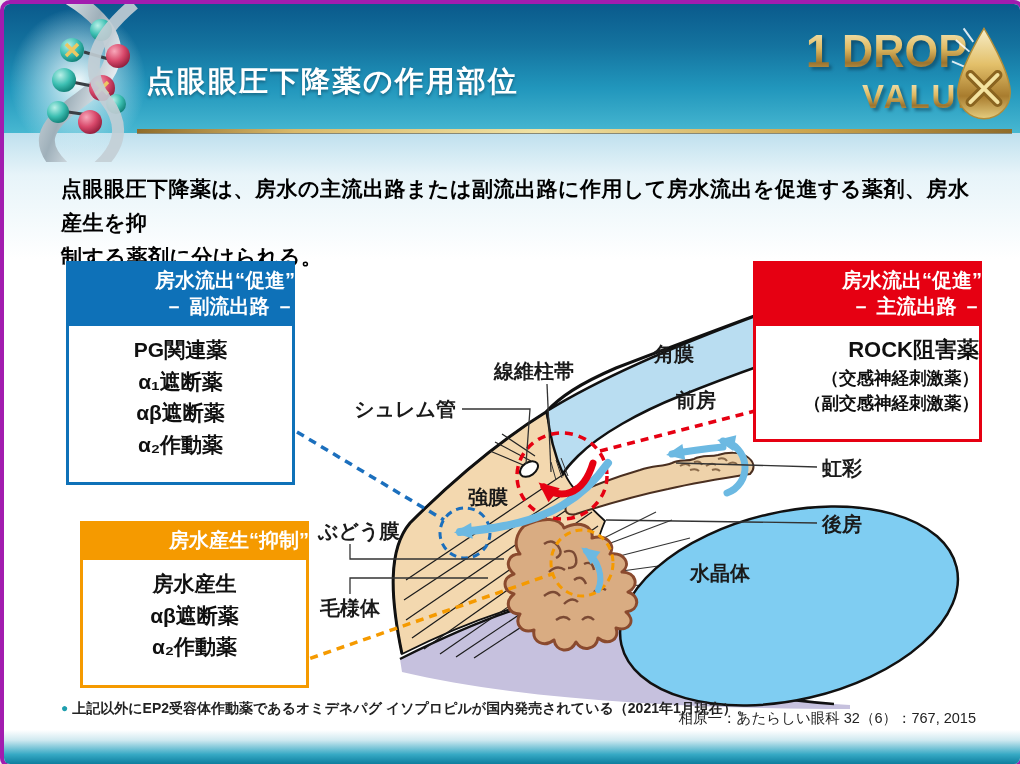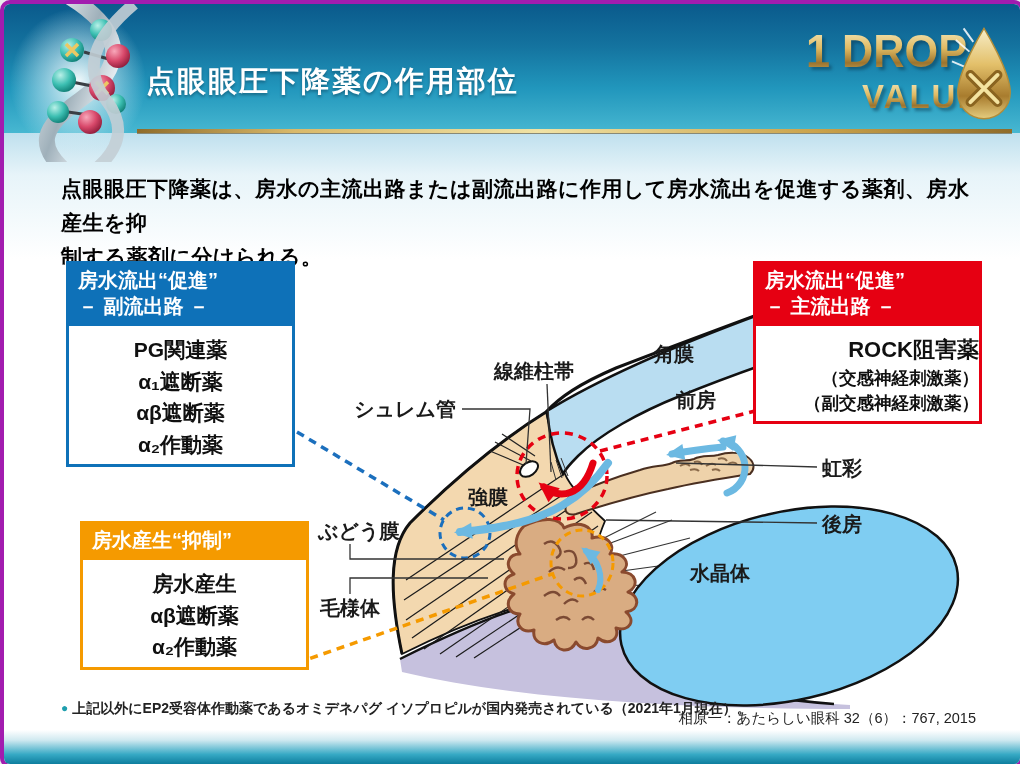--- a/index.html
+++ b/index.html
@@ -15,22 +15,22 @@
   .gold-text{font-weight:bold;background:linear-gradient(180deg,#f6ecc2 5%,#e0ba62 45%,#9c742e 72%,#d9bc6c 100%);-webkit-background-clip:text;background-clip:text;color:transparent;filter:drop-shadow(3px 3px 1.5px rgba(8,48,70,.45));}
   .logo-line1{position:absolute;left:2px;top:2px;font-size:46px;letter-spacing:0px;transform:scaleX(.94);transform-origin:left;}
   .logo-line2{position:absolute;left:58px;top:56px;font-size:33px;letter-spacing:2px;}
   .logo-dropicon{position:absolute;left:146px;top:0px;}
   
   .dna{position:absolute;left:2px;top:0px;z-index:3;}
   
   .intro{position:absolute;left:57px;top:168px;width:920px;z-index:2;font-size:21px;font-weight:bold;color:#000;line-height:1.62;letter-spacing:.5px;}
   
   .med-box{position:absolute;width:229px;z-index:2;}
-  .med-box .hd{color:#fff;font-weight:bold;font-size:20px;text-align:left;line-height:1.3;padding:6px 12px 7px;}
-  .med-box .bd{background:#fff;text-align:center;font-weight:bold;color:#101010;padding:8px 0 4px;}
+  .med-box .hd{color:#fff;font-weight:bold;font-size:20px;text-align:right;line-height:1.3;padding:6px 0 7px;}
+  .med-box .bd{background:#fff;text-align:center;font-weight:bold;color:#101010;padding:8px 0 22px;}
   .med-box .bd div{font-size:21px;line-height:1.5;}
   .box-blue{left:62px;top:257px;}  .box-blue .hd{background:#0e71b8;}  .box-blue .bd{border:3px solid #0e71b8;border-top:none;}
   .box-red{left:749px;top:257px;}  .box-red .hd{background:#e60012;}   .box-red .bd{border:3px solid #e60012;border-top:none;text-align:right;}
   .box-red .bd .big{font-size:22px;line-height:1.45;}
   .box-red .bd .sml{font-size:17.5px;line-height:1.45;}
   .box-orange{left:76px;top:517px;} .box-orange .hd{background:#f59a00;} .box-orange .bd{border:3px solid #f59a00;border-top:none;}
   
   .diagram-svg{position:absolute;left:0;top:0;z-index:1;pointer-events:none;}
   .dlabel{font-family:"Liberation Sans","DejaVu Sans",sans-serif;font-weight:bold;font-size:20px;fill:#1a1a1a;}
   

